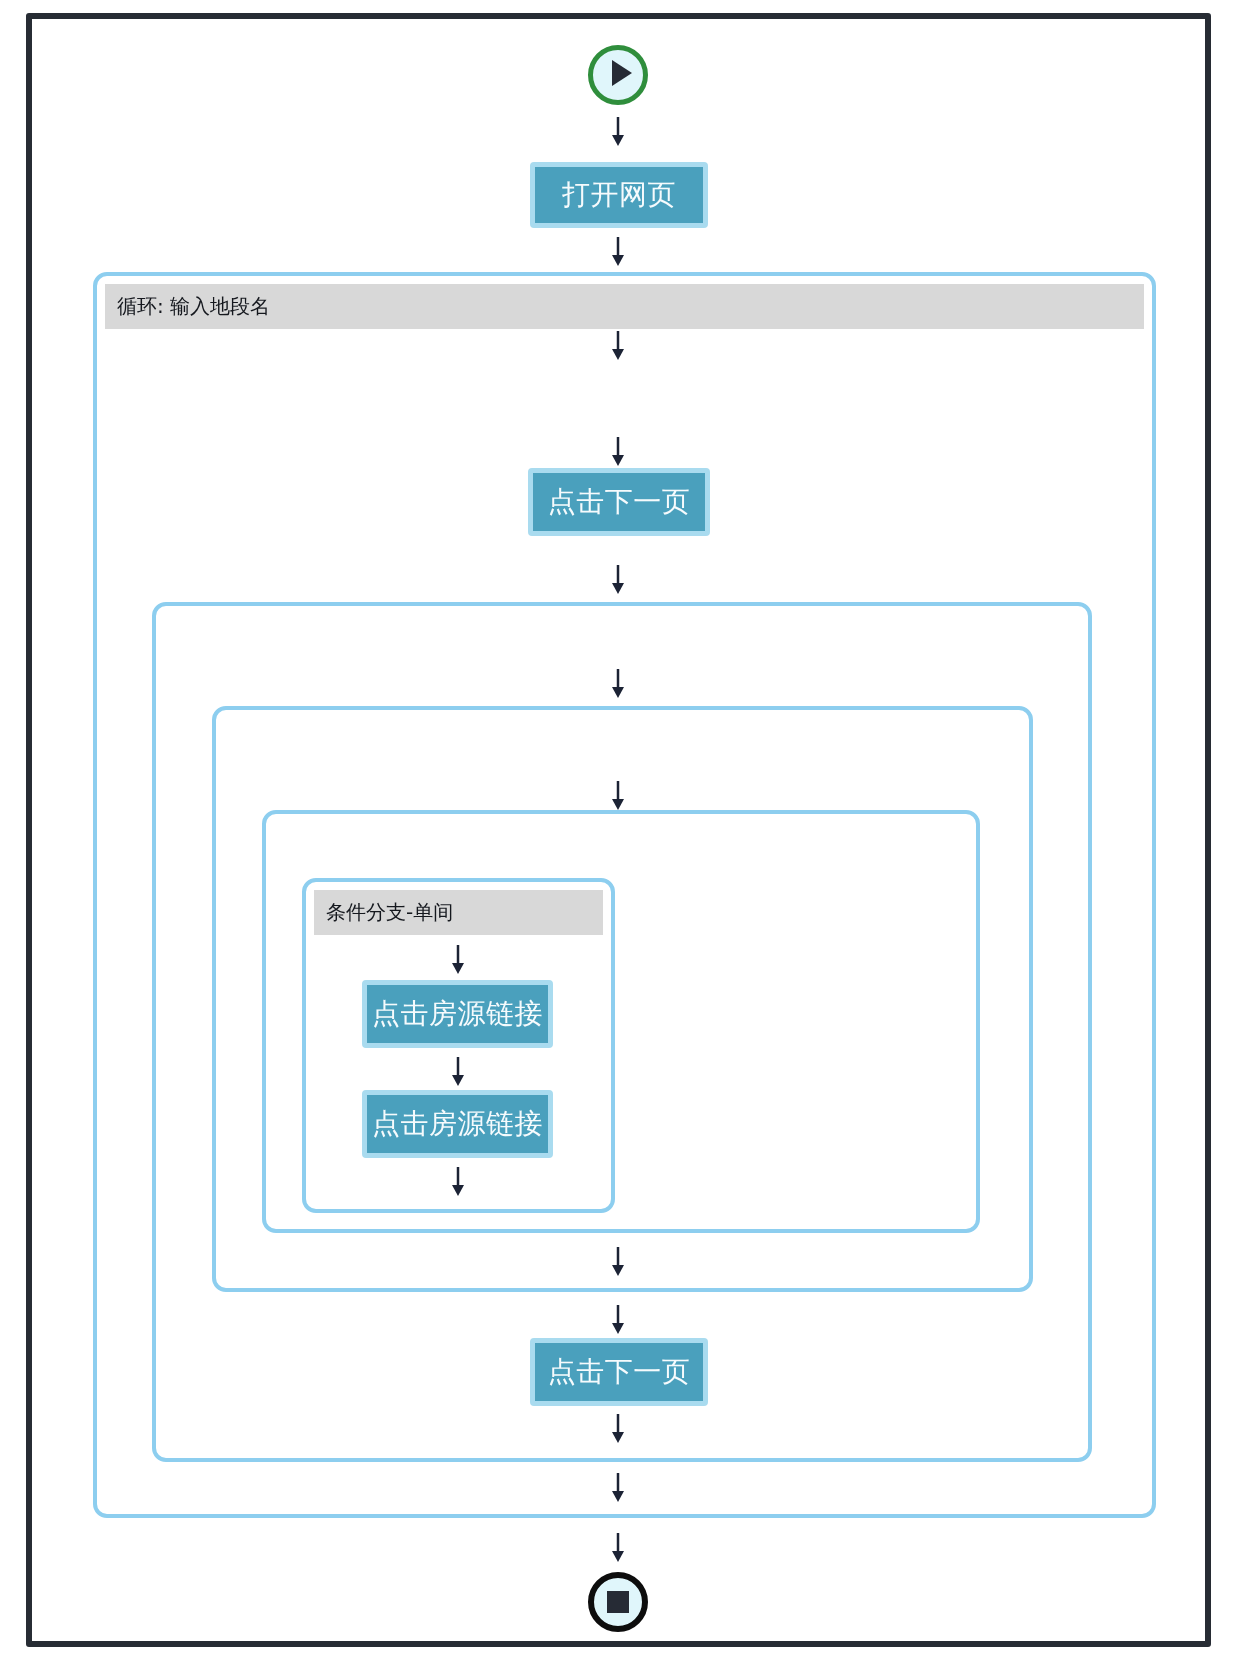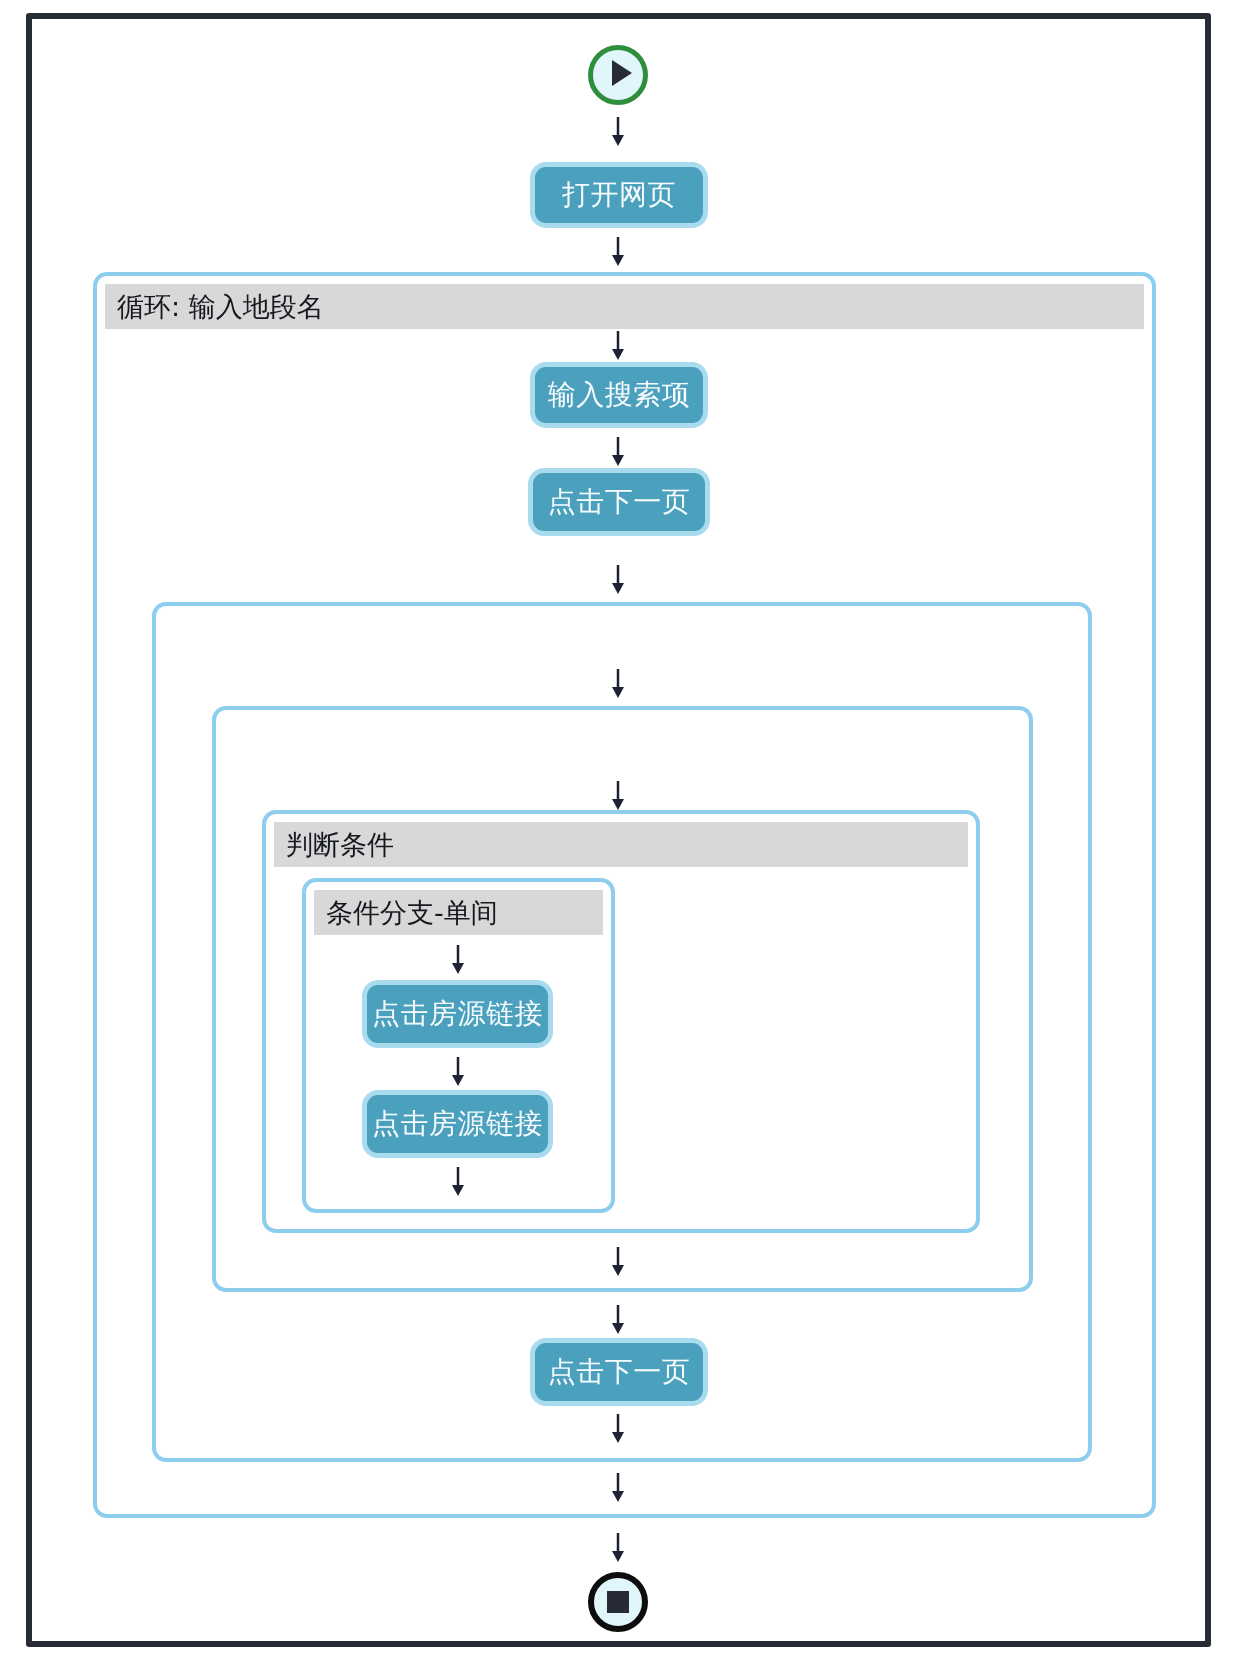--- a/index.html
+++ b/index.html
@@ -19,26 +19,26 @@
   .terminal{position:absolute;border-radius:50%;background:var(--terminal-fill);
             display:flex;align-items:center;justify-content:center}
   .start{left:588px;top:45px;width:60px;height:60px;border:5px solid var(--start-ring)}
   .end{left:588px;top:1572px;width:60px;height:60px;border:6px solid var(--end-ring)}
   .stop-square{width:22px;height:22px;background:var(--terminal-glyph)}
   
   .arrow{position:absolute;width:16px;height:30px;color:var(--arrow)}
   .arrow svg{display:block}
   
   .node{position:absolute;background:var(--node-fill);border:5px solid var(--node-border);
-        border-radius:16px;color:var(--node-text);font-size:28px;letter-spacing:.5px;
+        border-radius:4px;color:var(--node-text);font-size:28px;letter-spacing:.5px;
         display:flex;align-items:center;justify-content:center;white-space:nowrap;cursor:pointer}
   
   .box{position:absolute;border:4px solid var(--container-border);border-radius:14px;background:transparent}
   .hdr{position:absolute;left:8px;top:8px;height:45px;background:var(--header-bg);
-       color:var(--text-dark);font-size:27px;line-height:45px;padding-left:12px;
+       color:var(--text-dark);font-size:20px;line-height:45px;padding-left:12px;
        white-space:nowrap;overflow:hidden;cursor:pointer}
 </style>
 </head>
 <body>
 
 <div class="canvas">
   <div class="frame"></div>
 
   <div class="terminal start">
     <span>
@@ -67,21 +67,20 @@
   <div class="box" style="left:93px;top:272px;width:1063px;height:1246px">
     <div class="hdr" style="width:1039px">循环: 输入地段名</div>
 
     <div class="arrow" style="left:513px;top:54px">
       <svg width="16" height="30" viewBox="0 0 16 30">
           <line x1="8" y1="1" x2="8" y2="20" stroke="currentColor" stroke-width="2.5"></line>
           <polygon points="2,19 14,19 8,30" fill="currentColor"></polygon>
         </svg>
     </div>
 
-    <div class="node" style="left:433px;top:86px;width:178px;height:66px">输入搜索项</div>
 
     <div class="arrow" style="left:513px;top:160px">
       <svg width="16" height="30" viewBox="0 0 16 30">
           <line x1="8" y1="1" x2="8" y2="20" stroke="currentColor" stroke-width="2.5"></line>
           <polygon points="2,19 14,19 8,30" fill="currentColor"></polygon>
         </svg>
     </div>
 
     <div class="node" style="left:431px;top:192px;width:182px;height:68px">点击下一页</div>
 
@@ -104,21 +103,20 @@
       <div class="box" style="left:56px;top:100px;width:821px;height:586px">
 
         <div class="arrow" style="left:394px;top:70px">
           <svg width="16" height="30" viewBox="0 0 16 30">
               <line x1="8" y1="1" x2="8" y2="20" stroke="currentColor" stroke-width="2.5"></line>
               <polygon points="2,19 14,19 8,30" fill="currentColor"></polygon>
             </svg>
         </div>
 
         <div class="box" style="left:46px;top:100px;width:718px;height:423px">
-          <div class="hdr" style="width:694px">判断条件</div>
 
           <div class="box" style="left:36px;top:64px;width:313px;height:335px">
             <div class="hdr" style="width:289px">条件分支-单间</div>
 
             <div class="arrow" style="left:144px;top:62px">
               <svg width="16" height="30" viewBox="0 0 16 30">
                   <line x1="8" y1="1" x2="8" y2="20" stroke="currentColor" stroke-width="2.5"></line>
                   <polygon points="2,19 14,19 8,30" fill="currentColor"></polygon>
                 </svg>
             </div>

